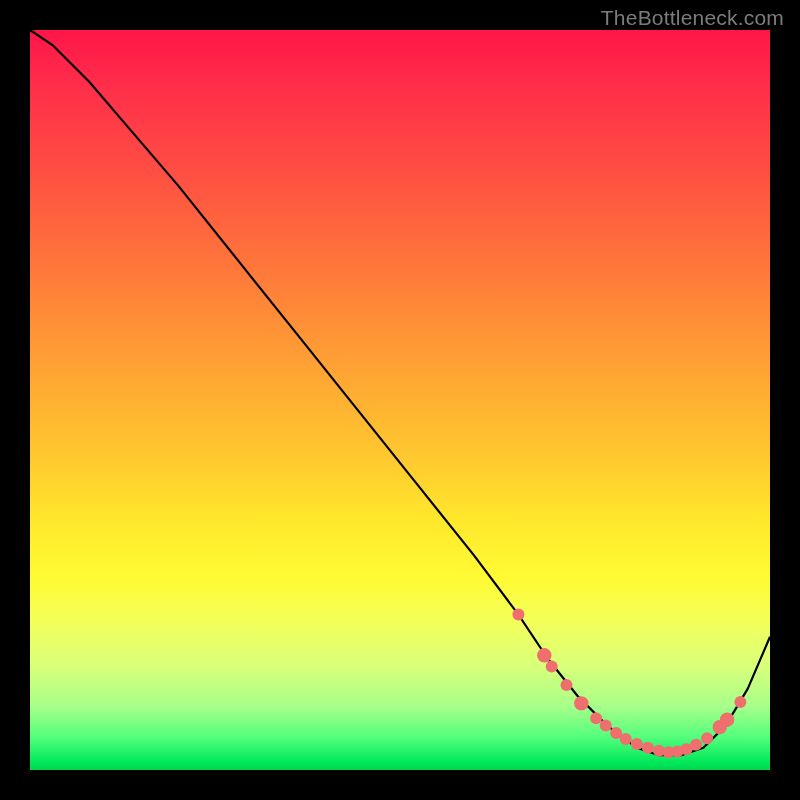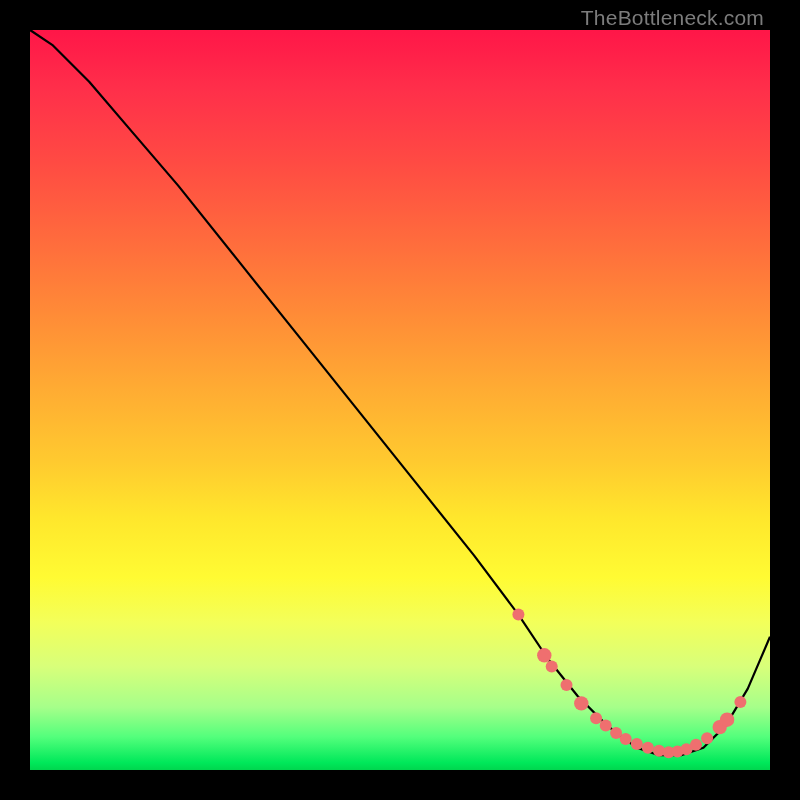--- a/index.html
+++ b/index.html
@@ -41,21 +41,21 @@
       #d8ff7a 86%,
       #a6ff8a 91.5%,
       #54ff7c 95.5%,
       #00e85a 99%,
       #00d64e 100%
     );
   }
   .watermark {
     position: absolute;
     top: 6px;
-    right: 36px;
+    right: 16px;
     color: #7c7c7c;
     font-size: 21px;
     font-weight: 500;
     letter-spacing: 0.2px;
   }
   svg.curve {
     position: absolute;
     top: 0;
     left: 0;
     width: 740px;

